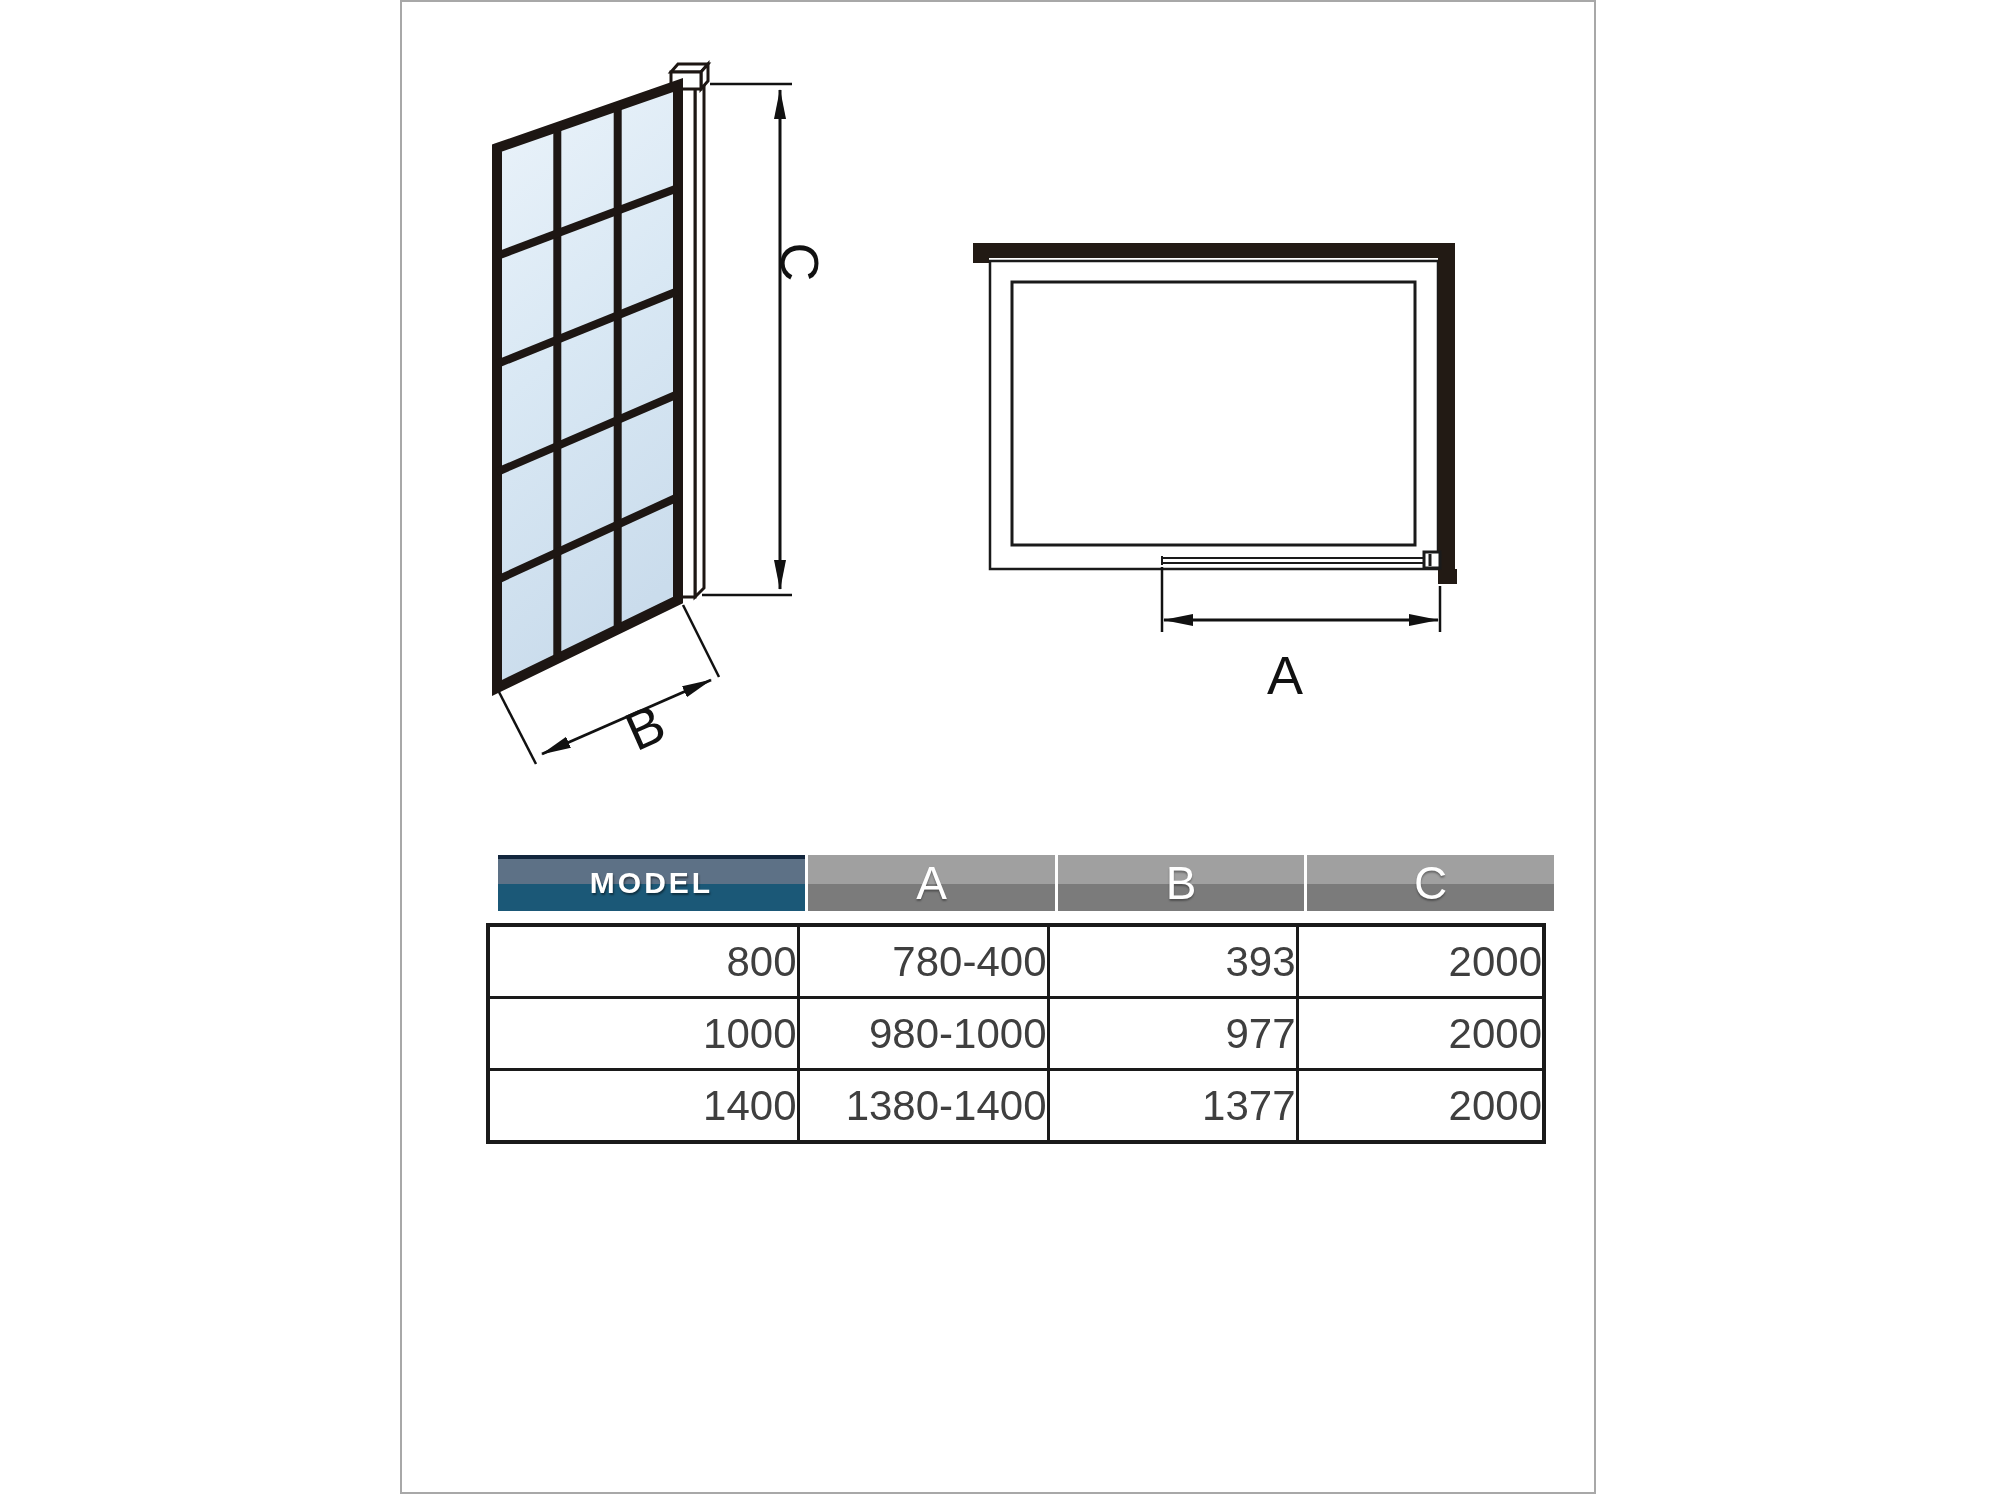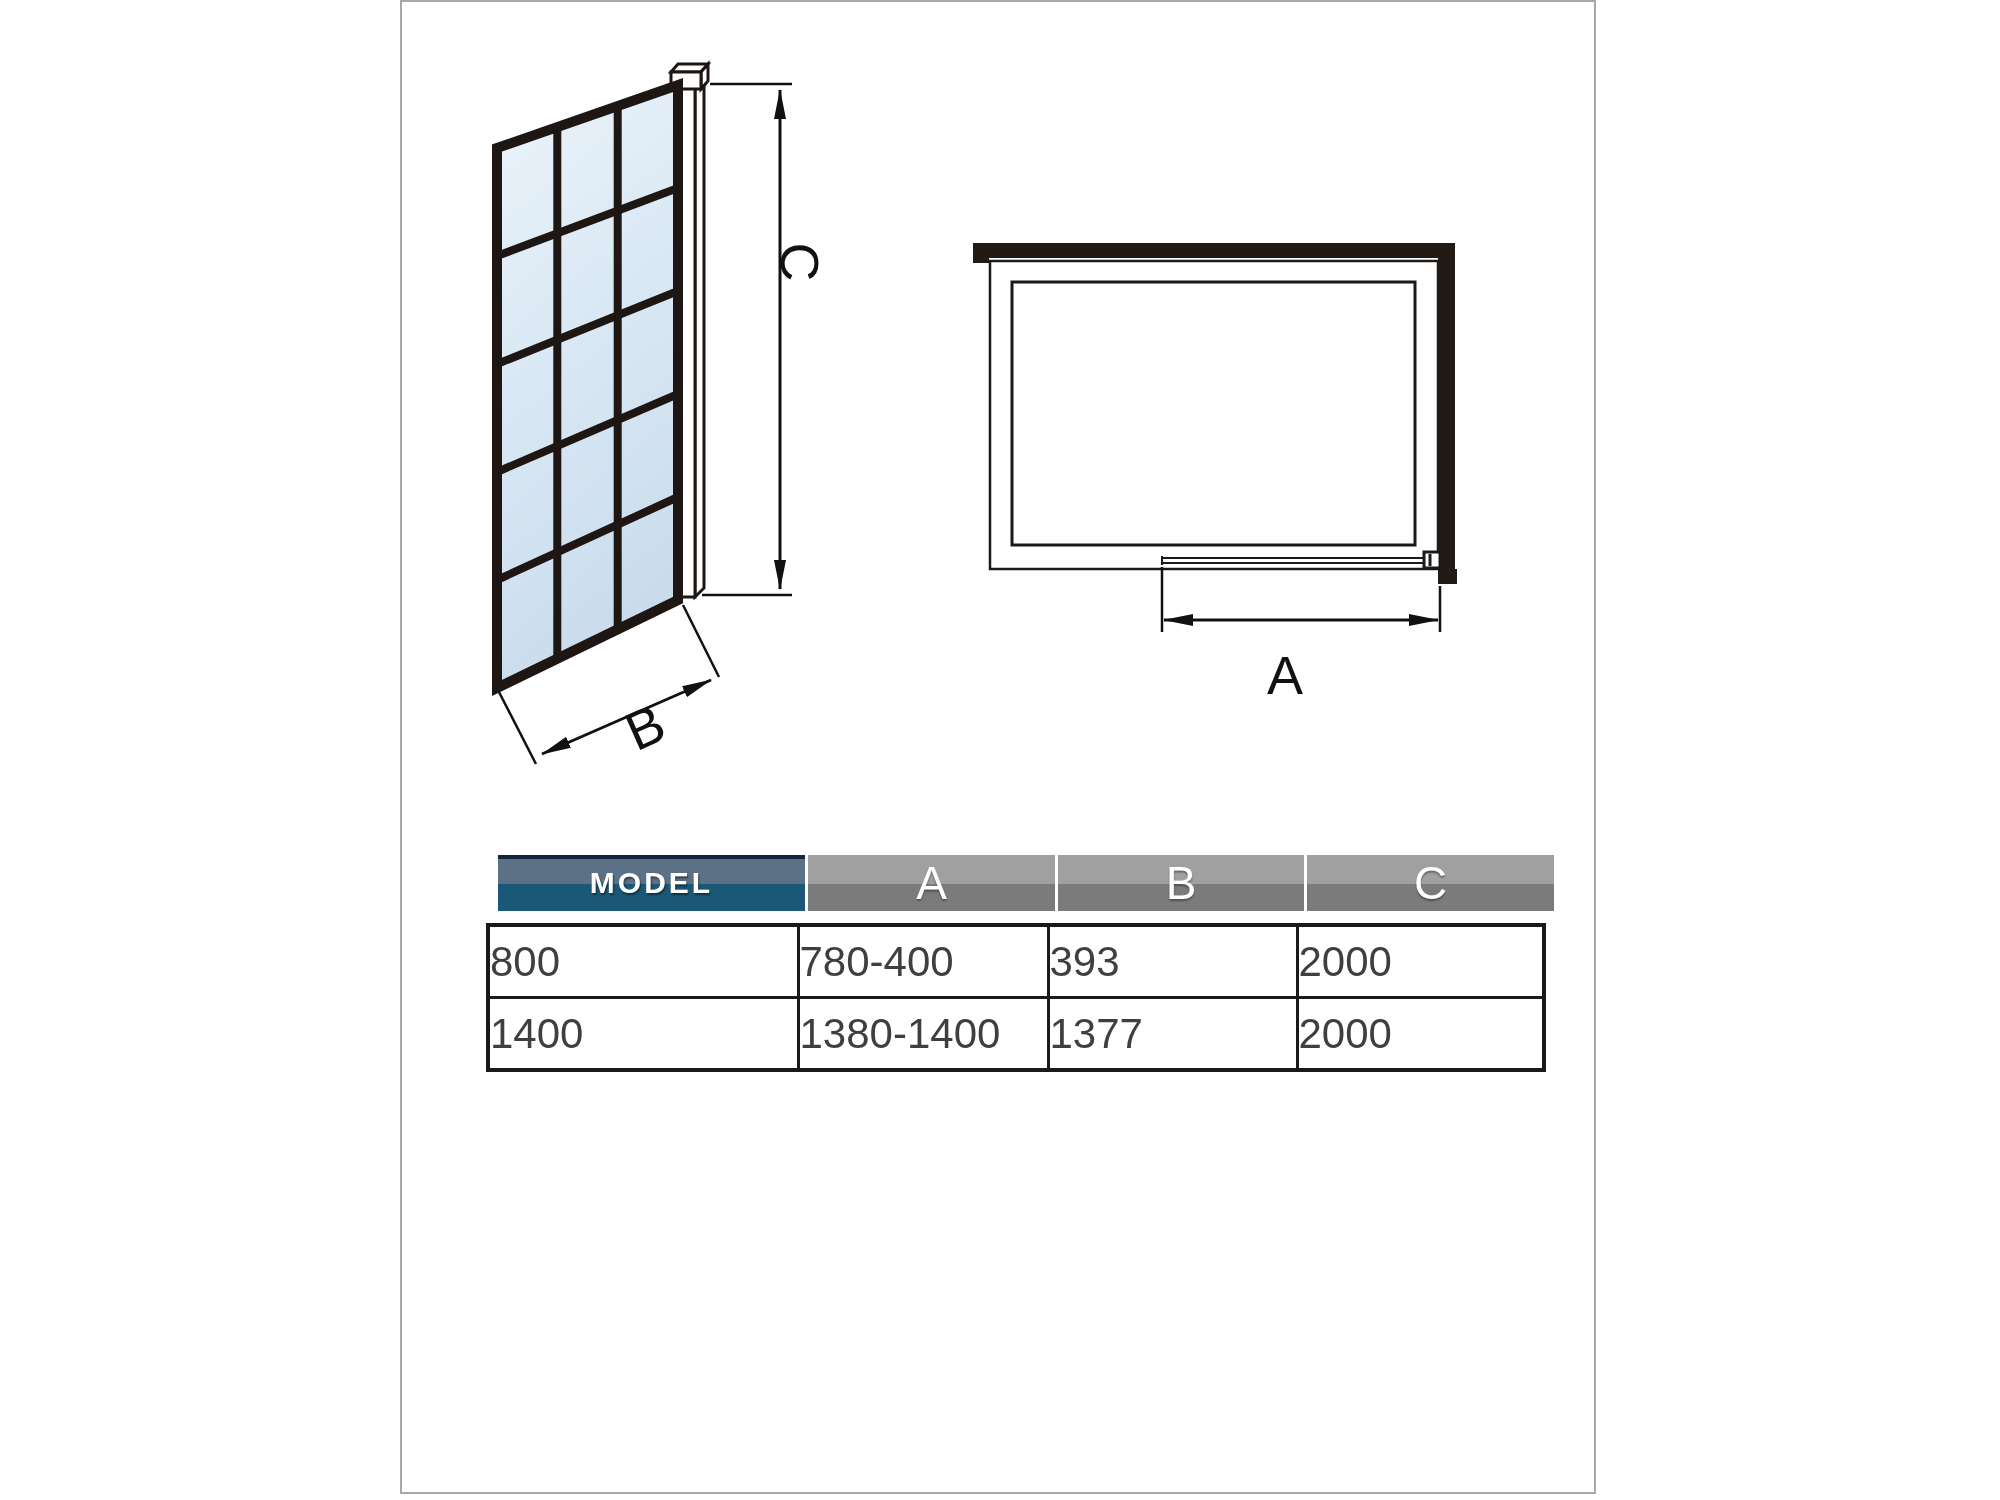--- a/index.html
+++ b/index.html
@@ -38,21 +38,21 @@
   .hcell.a{width:250px;border-right:3px solid #ffffff;}
   .hcell.b{width:249px;border-right:3px solid #ffffff;}
   .hcell.c{width:247px;}
 
   table.spec-table{
     position:absolute;left:486px;top:923px;width:1056px;
     border-collapse:collapse;table-layout:fixed;background:#ffffff;
   }
   table.spec-table td{
     border:3px solid #1a1a1a;
-    height:69px;text-align:left;vertical-align:middle;
+    height:69px;text-align:right;vertical-align:middle;
     font-size:42px;color:#3f3f3f;padding:0;
   }
   table.spec-table{border:4px solid #1a1a1a;}
   col.c-model{width:310px;} col.c-a{width:250px;}
   col.c-b{width:249px;} col.c-c{width:247px;}
 
   .dim-label{font-size:54px;fill:#111111;}
 </style>
 </head>
 <body>
@@ -152,19 +152,25 @@
       <col class="c-c">
     </colgroup>
   <tbody>
     <tr>
       <td>800</td>
       <td>780-400</td>
       <td>393</td>
       <td>2000</td>
     </tr>
     <tr>
+      <td>1000</td>
+      <td>980-1000</td>
+      <td>977</td>
+      <td>2000</td>
+    </tr>
+    <tr>
       <td>1400</td>
       <td>1380-1400</td>
       <td>1377</td>
       <td>2000</td>
     </tr>
   </tbody>
 </table>
 
 </body></html>

